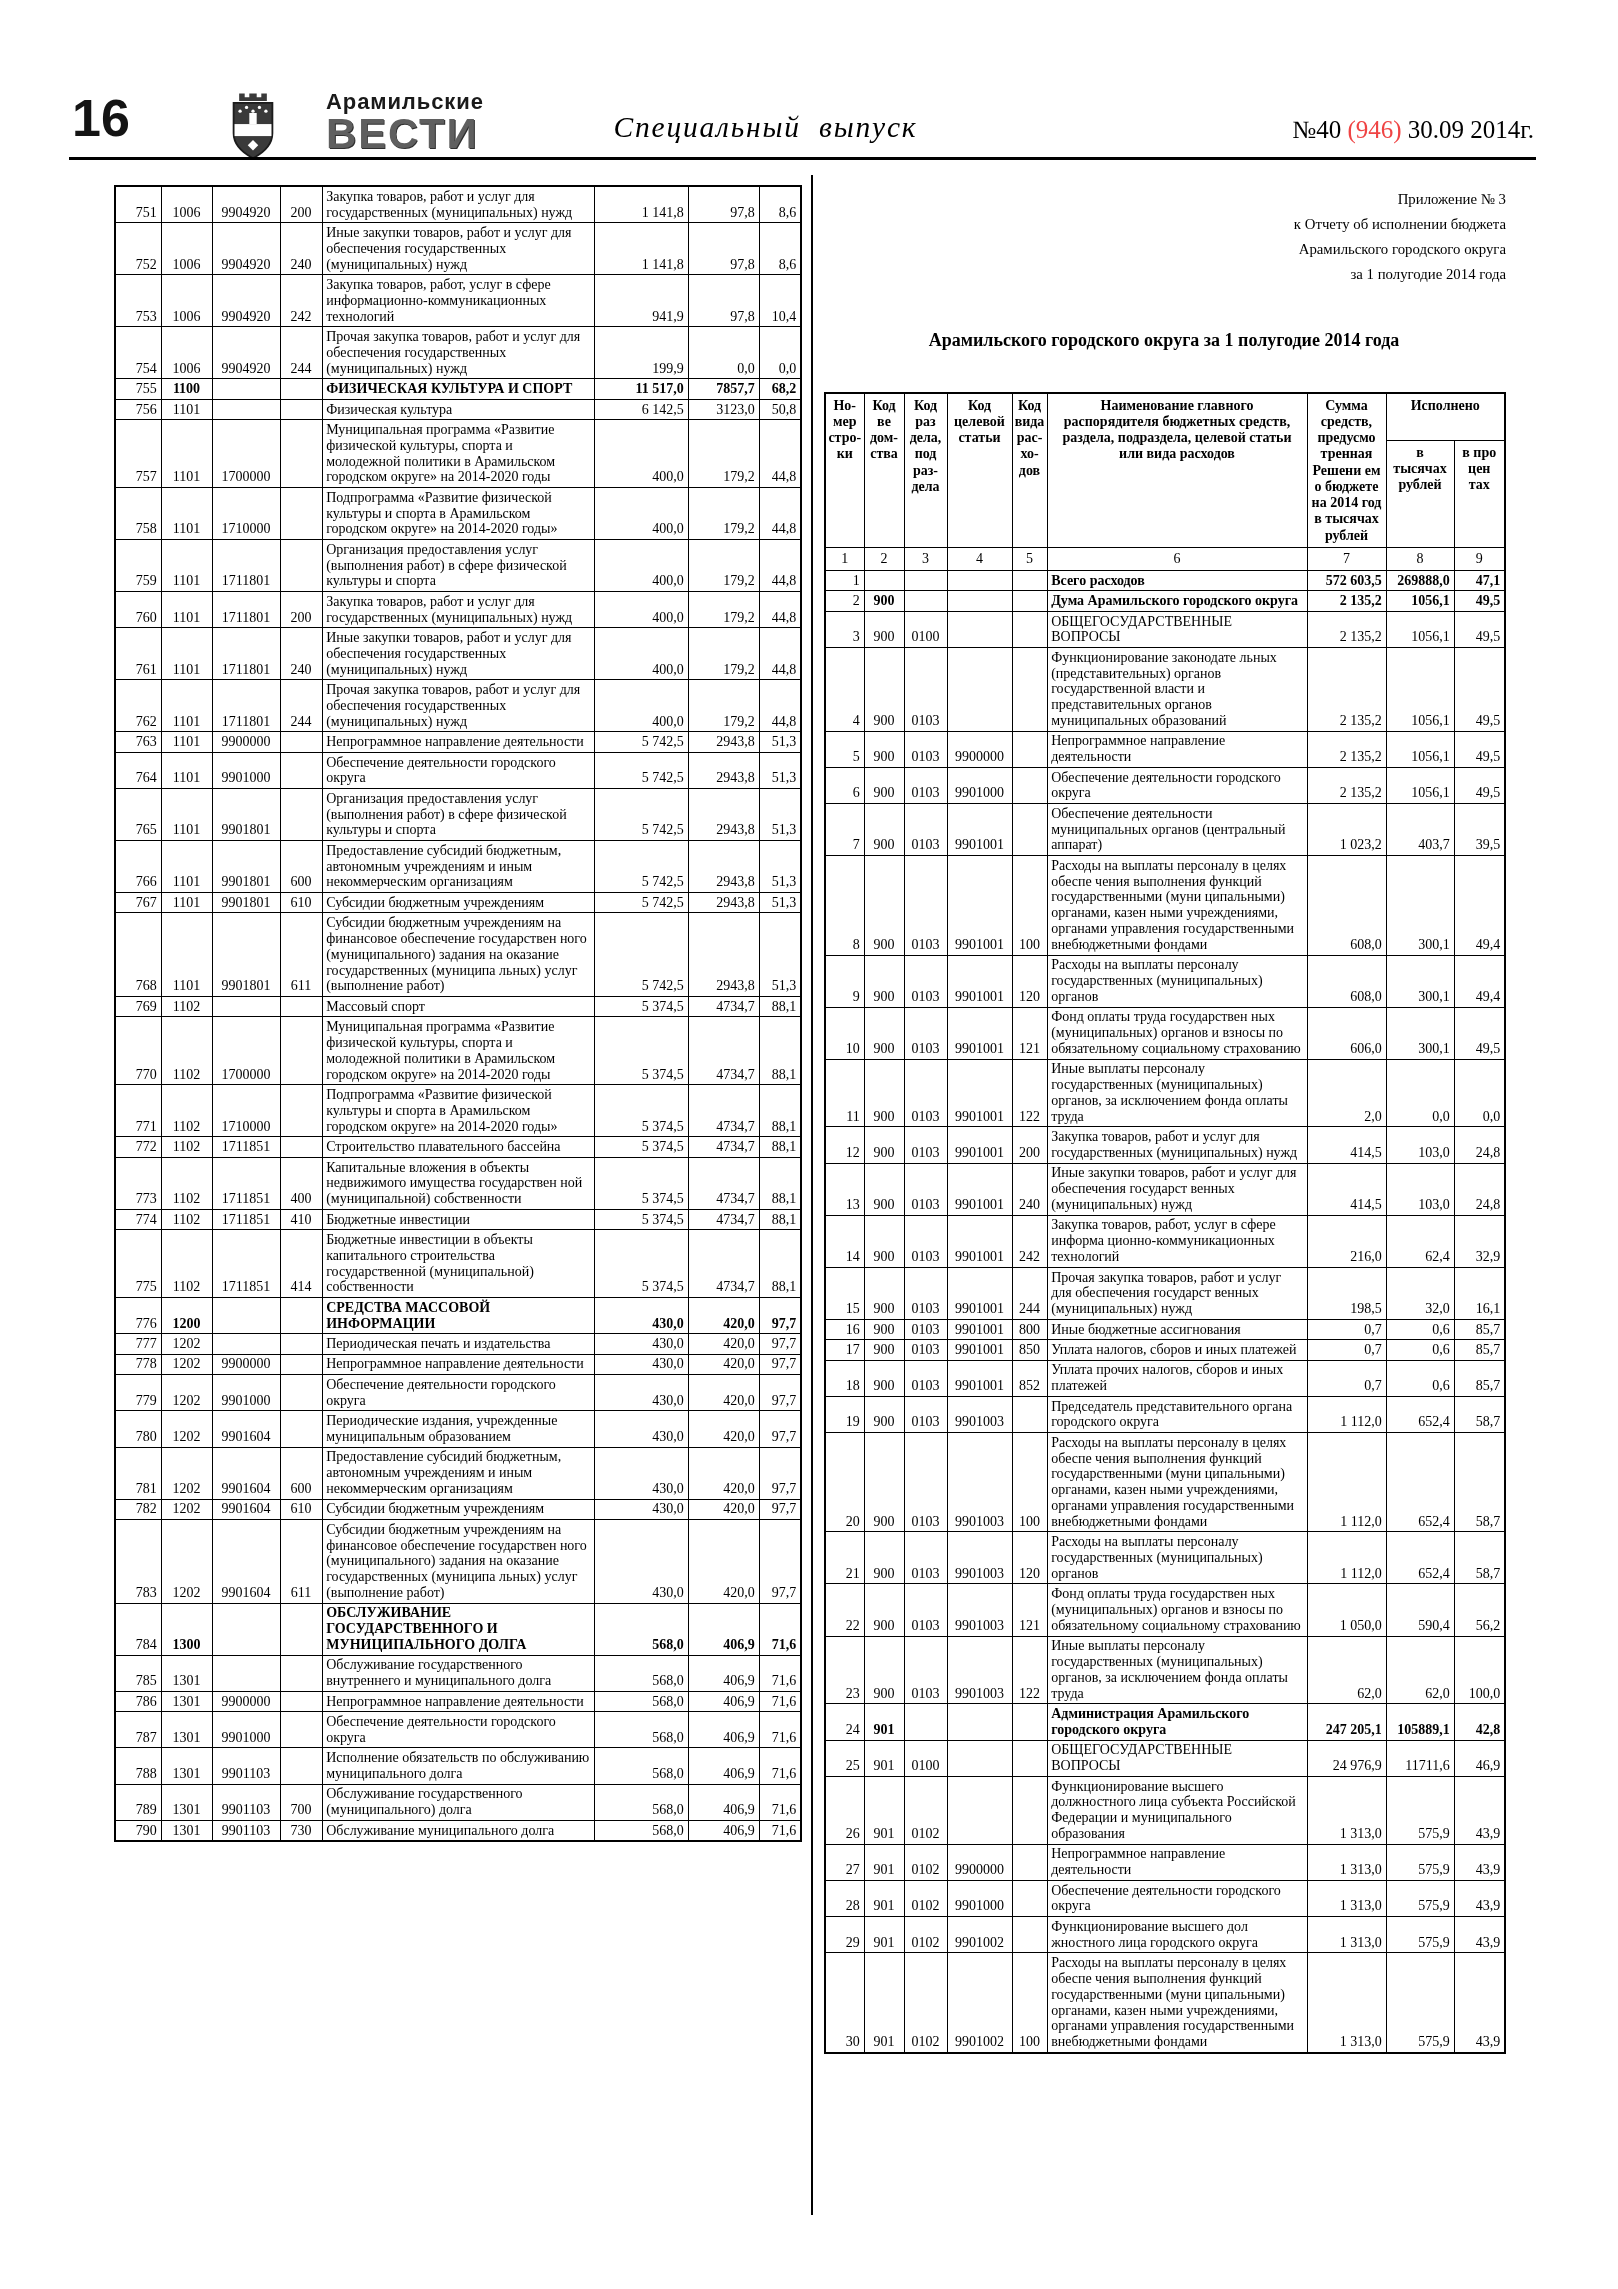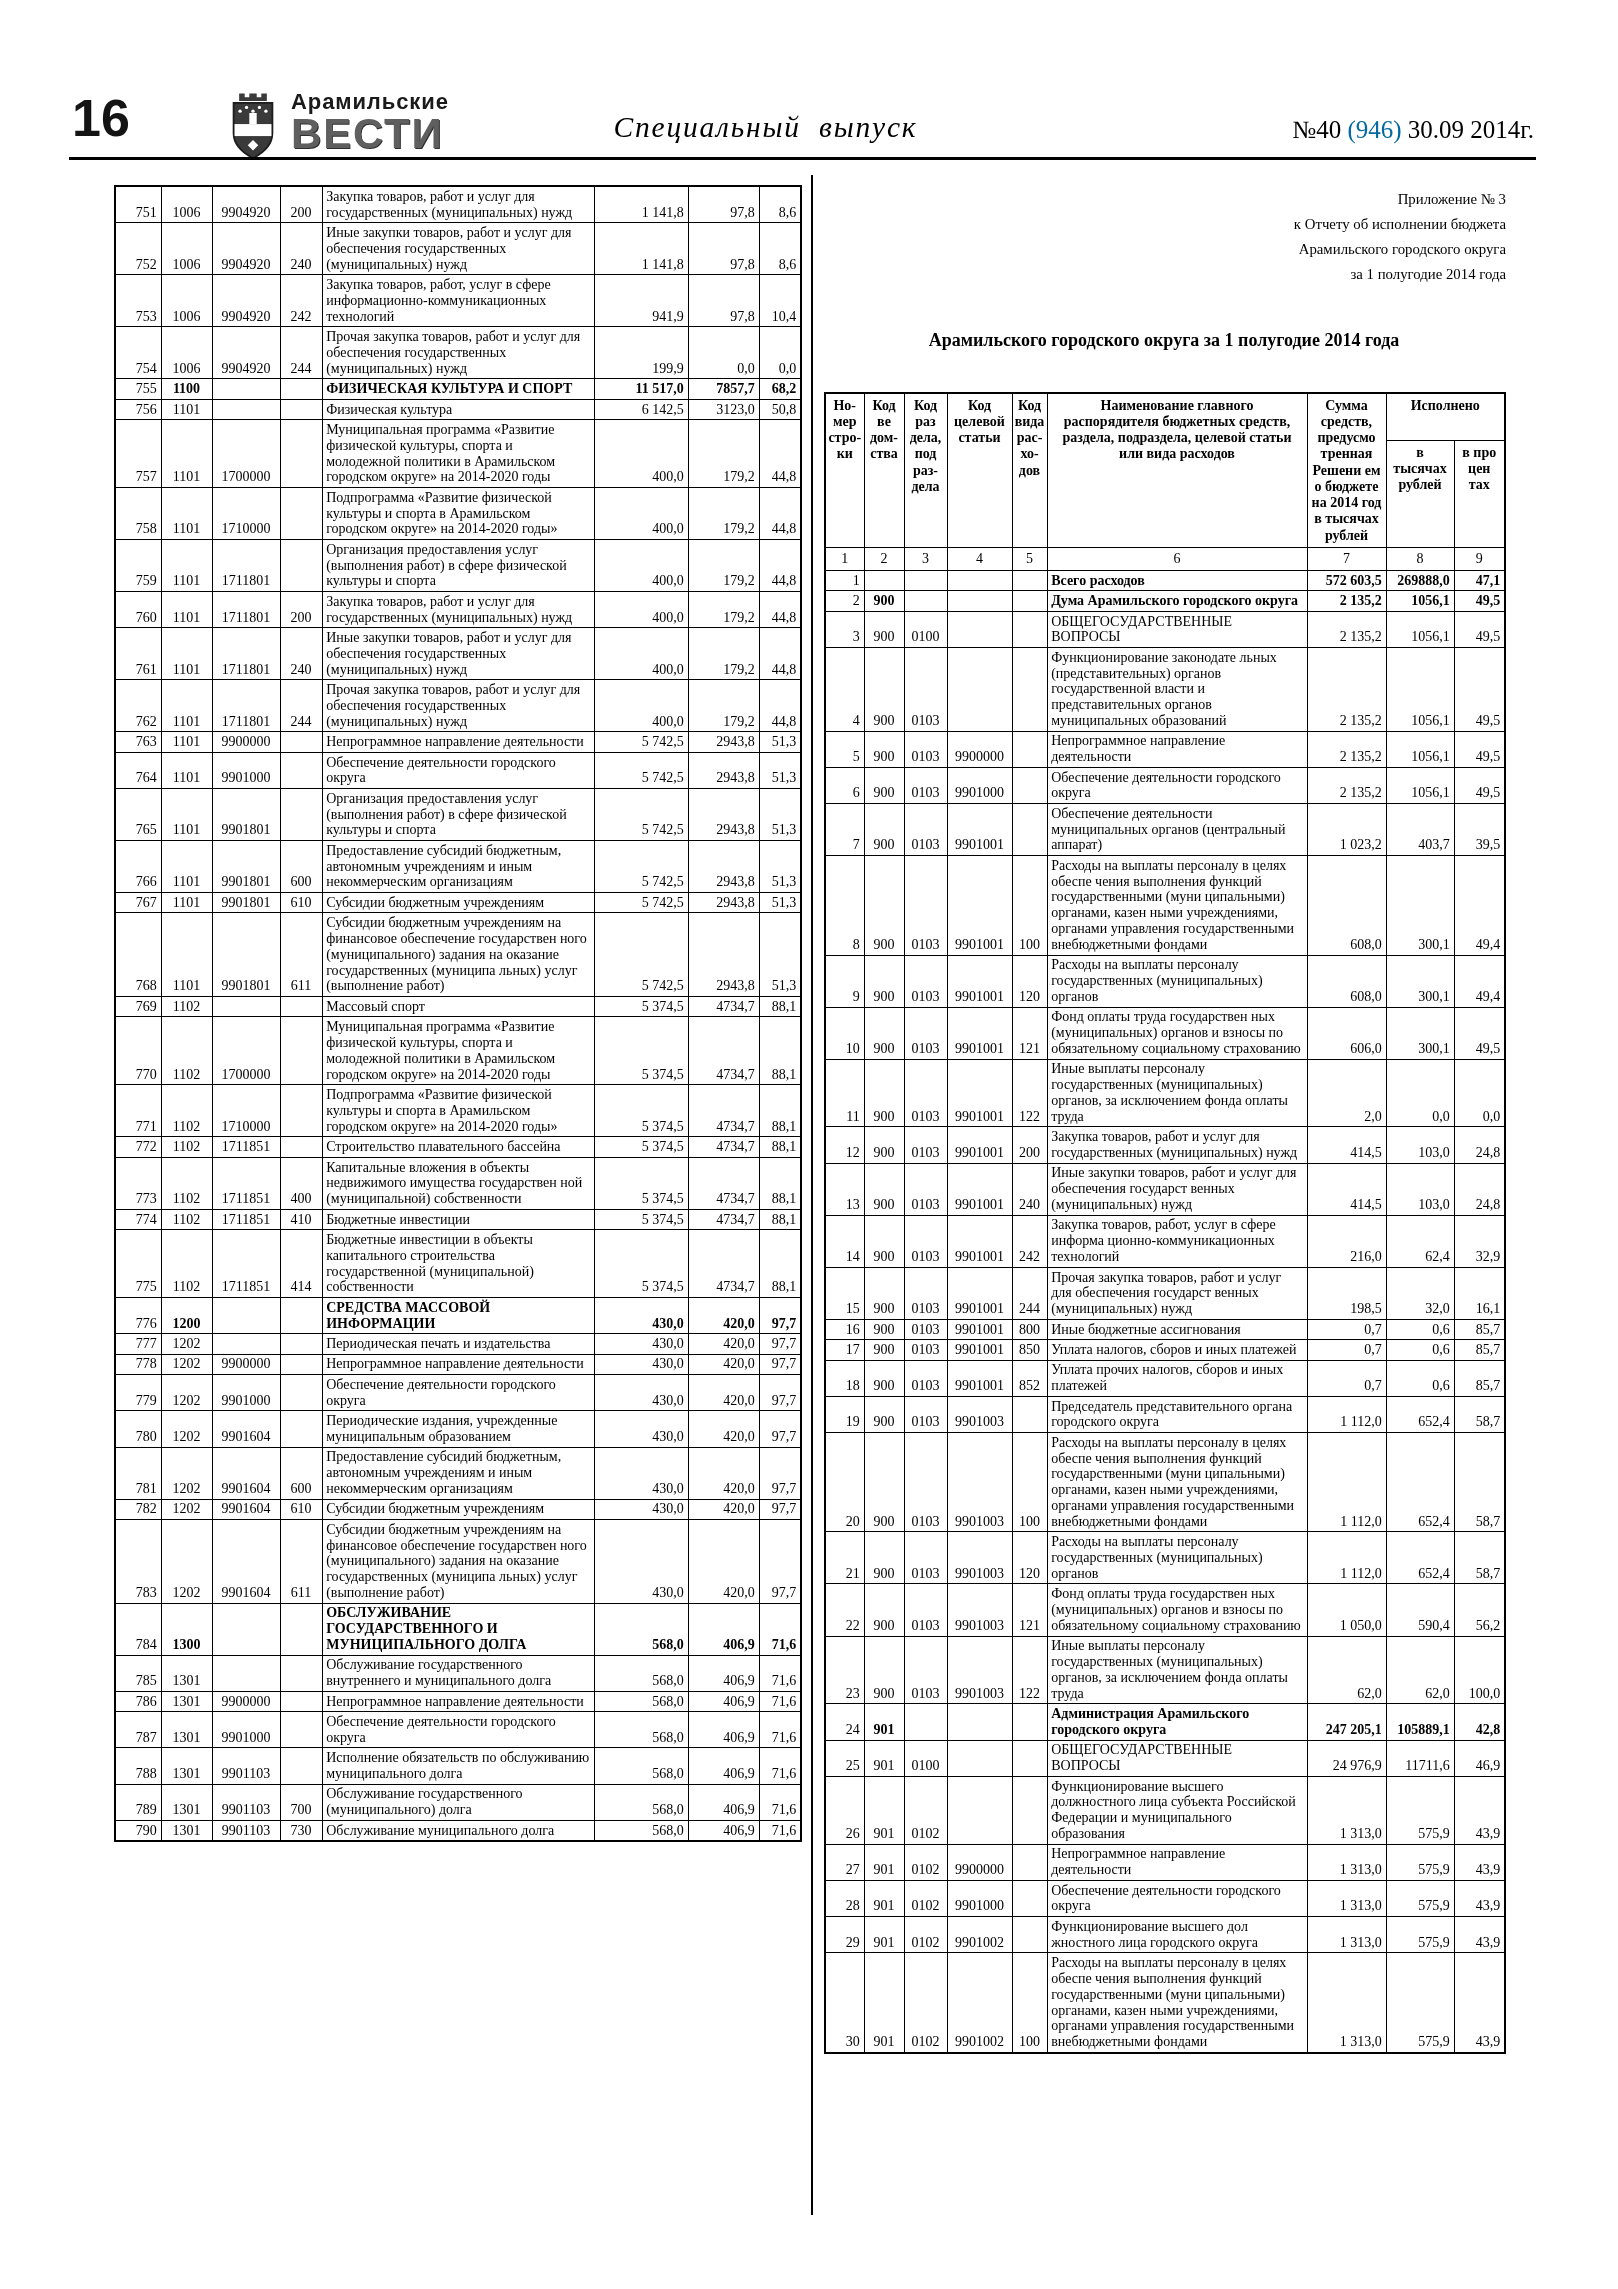--- a/index.html
+++ b/index.html
@@ -7,34 +7,34 @@
     width:1619px;height:2290px;position:relative;background:#fff;
     font-family:"Liberation Serif","DejaVu Serif",serif;color:#000;
     overflow:hidden;
   }
   
   .page-number{
     position:absolute;left:72px;top:92px;
     font-family:"Liberation Sans","DejaVu Sans",sans-serif;
     font-weight:700;font-size:52px;line-height:1;color:#141414;
   }
-  .logo{position:absolute;left:226px;top:89px;display:flex;align-items:flex-start;}
+  .logo{position:absolute;left:226px;top:89px;display:flex;align-items:flex-start;gap:35px;}
   .logo svg{display:block;}
   .logo-text{margin-left:11px;font-family:"Liberation Sans","DejaVu Sans",sans-serif;}
   .logo-top{font-size:22px;font-weight:700;color:#1a1a1a;letter-spacing:0.9px;}
   .logo-bottom{font-size:42px;font-weight:800;color:#5f5f5f;letter-spacing:1.8px;line-height:.9;
     text-shadow:0.9px 0.9px 0 #2e2e2e;}
   .issue-type{
     position:absolute;left:461px;top:111px;width:609px;text-align:center;
     font-size:29.5px;font-weight:400;font-style:italic;letter-spacing:1.8px;white-space:pre;
   }
   .issue-no{
     position:absolute;left:1061px;top:116px;width:473px;text-align:right;font-size:25px;
   }
-  .issue-no .gray{color:#0369a1;margin-top:40px;}
+  .issue-no .gray{color:#ef4444;margin-top:40px;}
   .header-rule{position:absolute;left:69px;top:157px;width:1467px;height:2.8px;background:#000;}
   .col-divider{position:absolute;left:811px;top:175px;width:1.8px;height:2040px;background:#000;}
 
   
   .annex{
     position:absolute;left:1015px;top:187px;width:491px;text-align:right;
     font-size:14.8px;line-height:1.7;
   }
   .annex div{white-space:nowrap;}
   .report-title{

